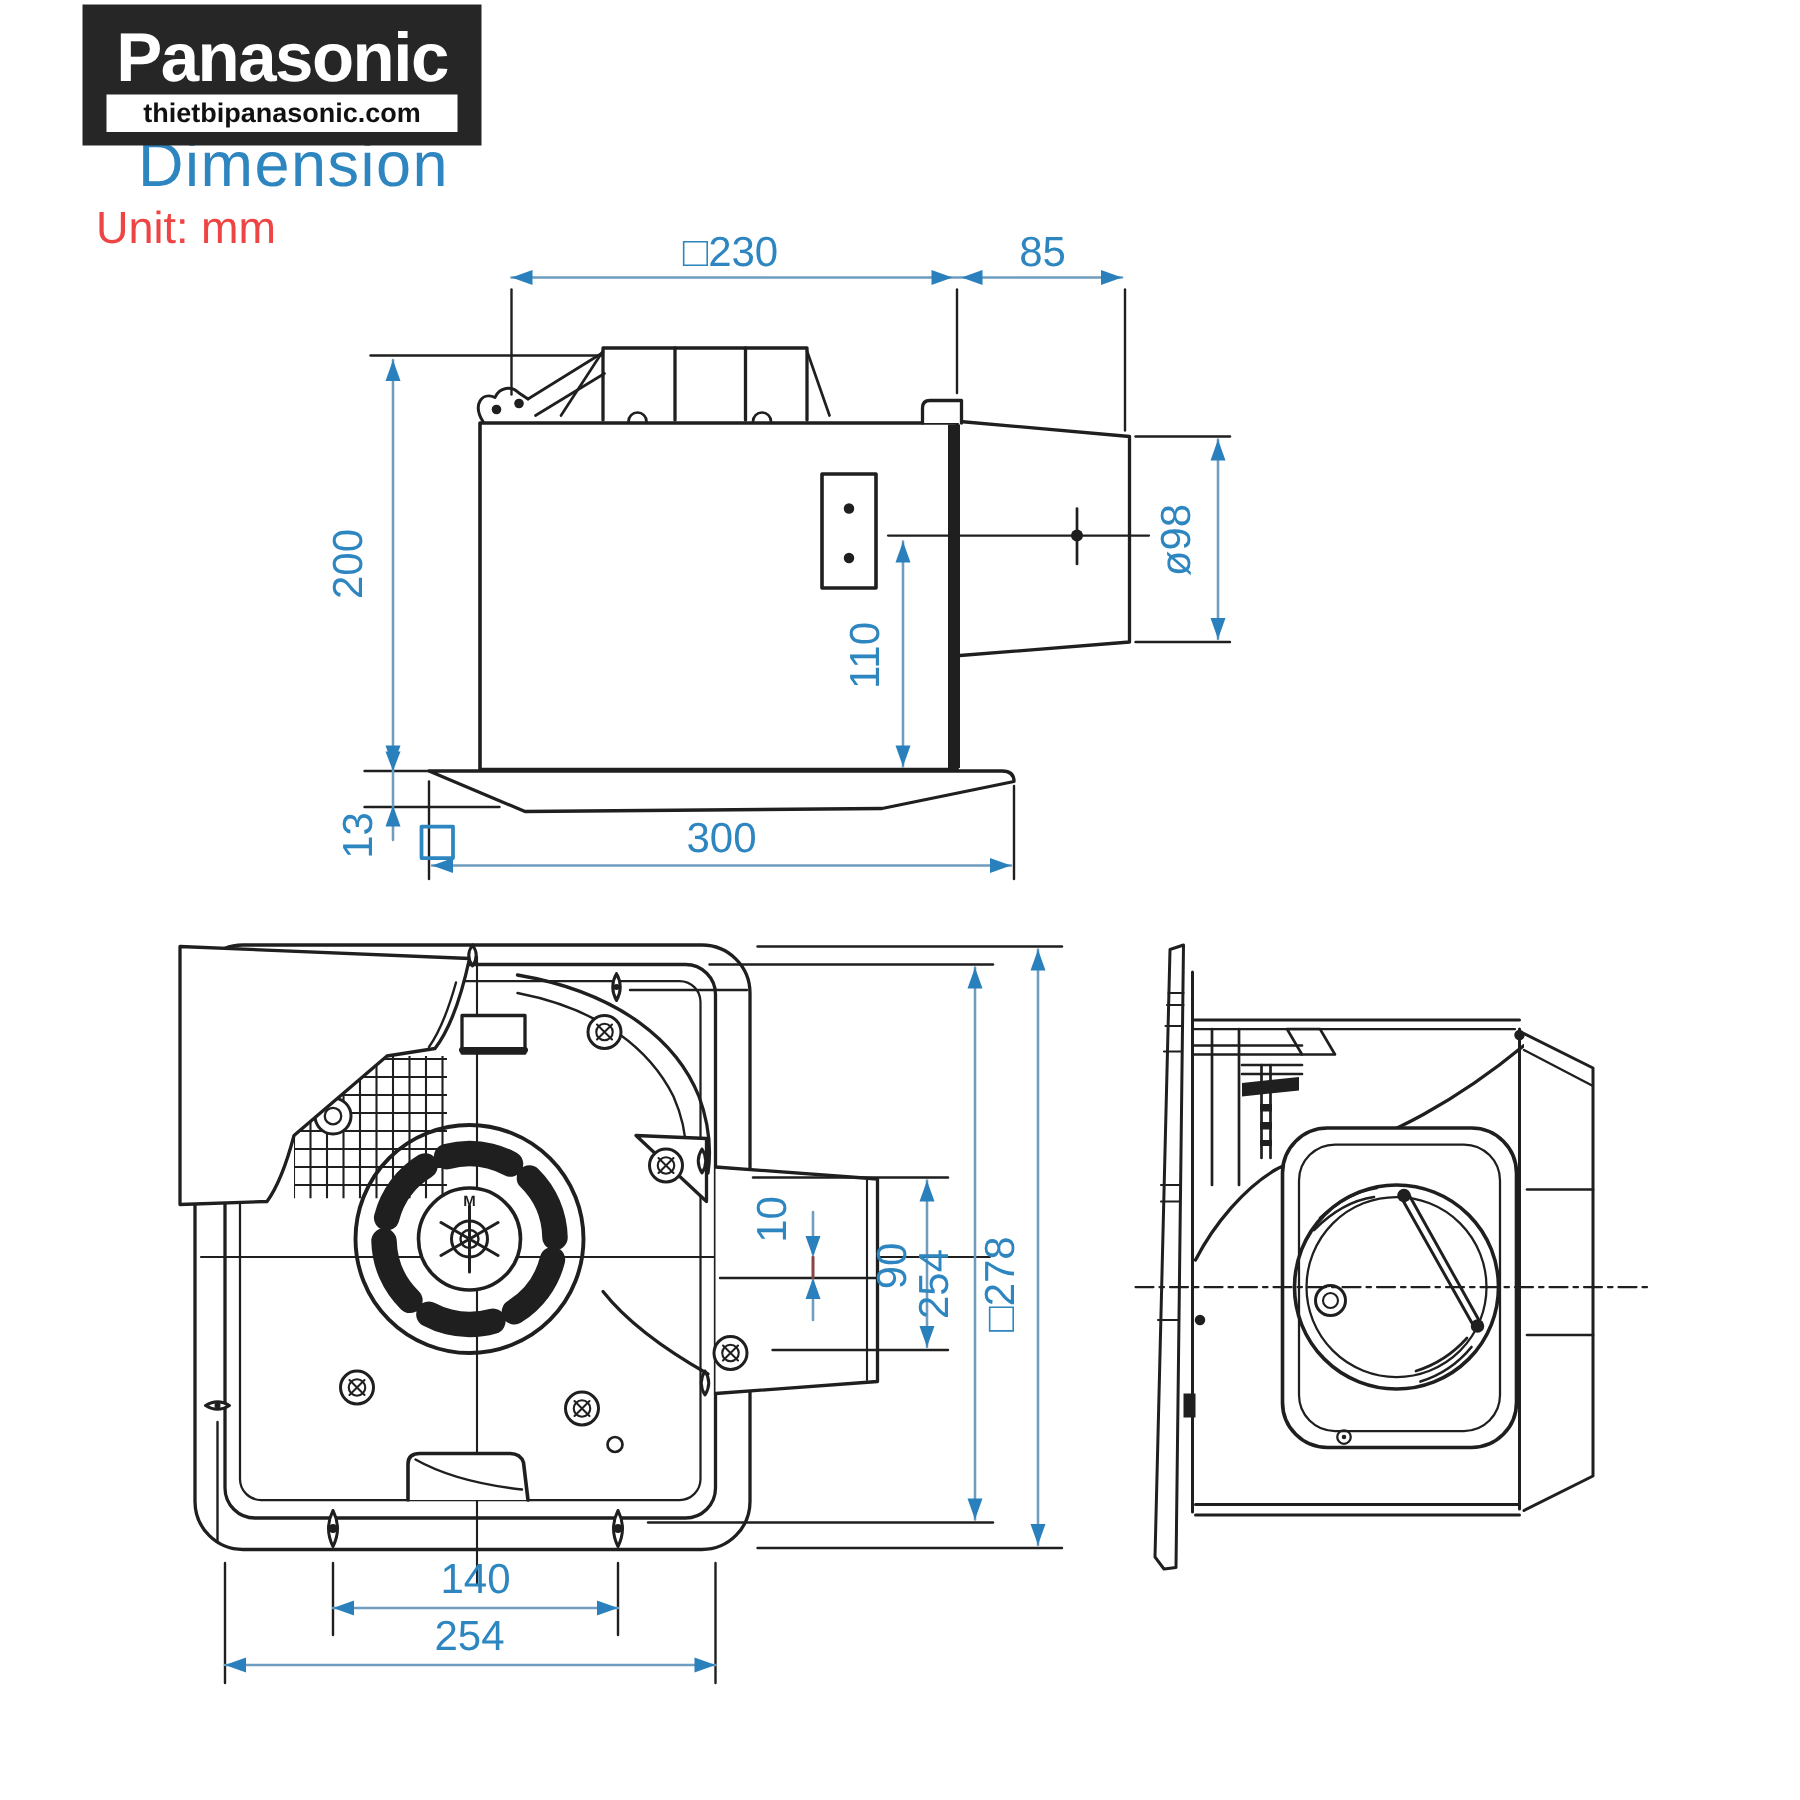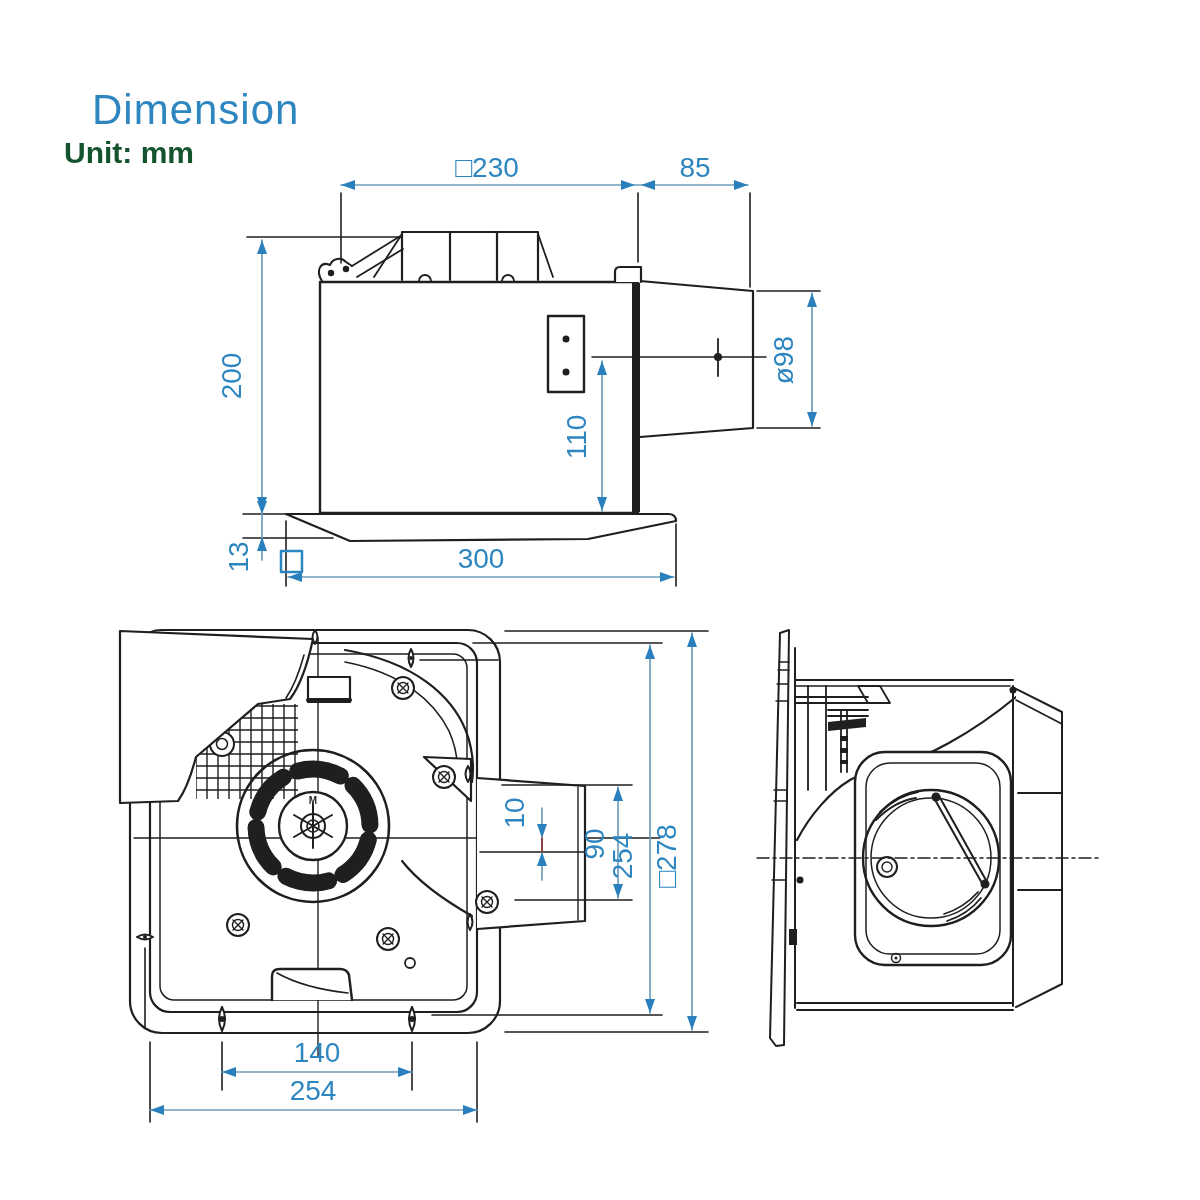--- a/index.html
+++ b/index.html
@@ -1,39 +1,45 @@
 <!DOCTYPE html>
 <html><head>
 <meta charset="utf-8">
 <style>
   html,body{margin:0;padding:0;background:#ffffff;}
   #canvas{position:relative;width:1200px;height:1200px;background:#fff;overflow:hidden;
           font-family:"Liberation Sans", sans-serif;}
   #drawing{position:absolute;left:0;top:0;}
   .heading{position:absolute;left:64px;top:86px;font-size:42px;font-weight:400;
            color:#2e86c0;letter-spacing:1px;z-index:1;margin-left:28px;}
-  .unit{position:absolute;left:64px;top:136px;font-size:30px;font-weight:700;
-        color:#14532d;z-index:1;}
+  .unit{position:absolute;left:64px;top:136px;font-size:30px;font-weight:400;
+        color:#ef4444;z-index:1;}
   .logo{position:absolute;left:55px;top:3px;width:266px;height:94px;background:#262626;
         z-index:2;}
   .logo-brand{position:absolute;left:0;top:8px;width:100%;text-align:center;color:#ffffff;
         font-size:46px;font-weight:700;letter-spacing:-1px;}
   .logo-sub{position:absolute;left:16px;top:60px;width:234px;height:25px;background:#ffffff;
         display:flex;align-items:center;justify-content:center;}
   .logo-sub span{font-size:18px;font-weight:700;color:#111;letter-spacing:0px;}
   svg text{font-family:"Liberation Sans", sans-serif;}
 </style>
 </head>
 <body>
 
 <div id="canvas">
 
   <div class="heading">Dimension</div>
   <div class="unit">Unit: mm</div>
 
+  <div class="logo">
+    <div class="logo-brand">Panasonic</div>
+    <div class="logo-sub">
+      <span>thietbipanasonic.com</span>
+    </div>
+  </div>
 
   <svg id="drawing" width="1200" height="1200" viewBox="0 0 1200 1200" fill="none" stroke-linecap="round" stroke-linejoin="round">
 
     <defs>
       <clipPath id="meshClip">
         <polygon points="258,704 298,704 298,799 196,799 196,757"></polygon>
       </clipPath>
     </defs>
 
     <g stroke="#1f1f1f" stroke-width="2.2">

